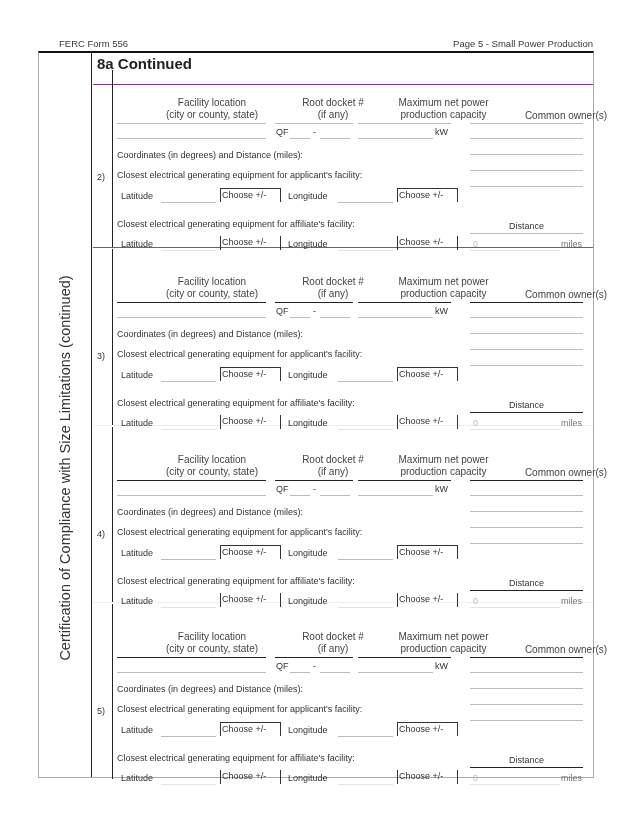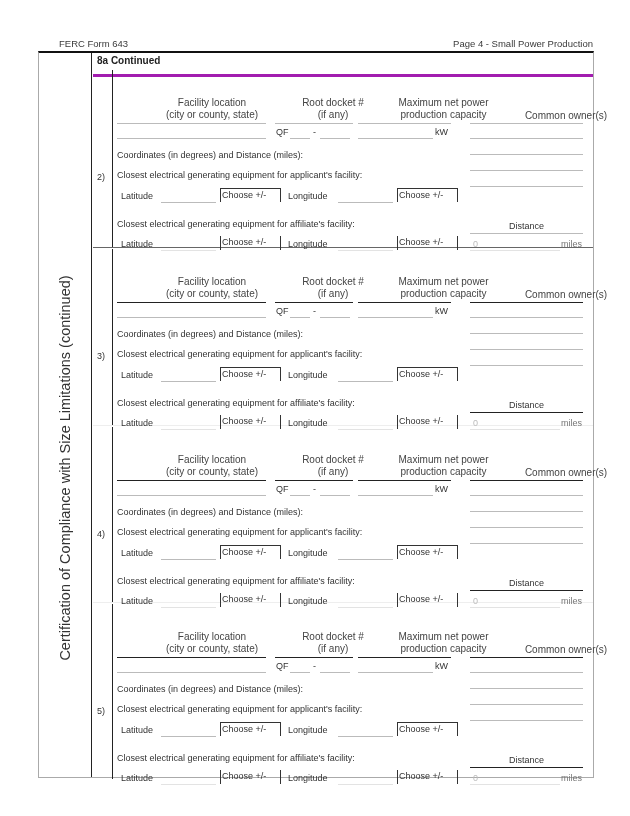--- a/index.html
+++ b/index.html
@@ -9,21 +9,21 @@
     .page-header { position: absolute; top: 38px; left: 59px; width: 534px; height: 14px; font-size: 9.5px; color: #3a3a3a; }
     .page-header .left { position: absolute; left: 0; top: 0; }
     .page-header .right { position: absolute; right: 0; top: 0; }
 
     .frame { position: absolute; left: 38px; top: 51px; width: 556px; height: 727px; border-top: 2px solid #111; border-left: 1px solid #aaa; border-right: 1px solid #aaa; border-bottom: 1px solid #aaa; }
 
     .sidebar { position: absolute; left: 0; top: 0; width: 53px; height: 100%; border-right: 1px solid #222; }
     .sidebar-title { position: absolute; left: 26px; top: 415px; transform: translate(-50%, -50%) rotate(-90deg); white-space: nowrap; font-size: 14.5px; color: #333; }
 
     .content { position: absolute; left: 54px; top: 0; right: 0; bottom: 0; }
-    .cont-header { height: 24px; border-bottom: 3px solid #a21caf; font-size: 10px; font-weight: bold; padding: 2px 0 0 4px; color: #222; }
+    .cont-header { height: 32px; border-bottom: 1px solid #a21caf; font-size: 15px; font-weight: bold; padding: 2px 0 0 4px; color: #222; }
 
     .section { position: absolute; left: 0; right: 0; }
     .section.s2 { top: 17px; height: 178px; border-bottom: 1px solid #666; }
     .section.s3 { top: 196px; height: 177px; border-bottom: 1px solid #eee; }
     .section.s4 { top: 374px; height: 176px; border-bottom: 1px solid #eee; }
     .section.s5 { top: 551px; height: 175px; }
 
     .num-col { position: absolute; left: 0; top: 0; width: 20px; height: 100%; border-right: 1px solid #222; }
     .num { position: absolute; left: 4px; font-size: 9px; color: #333; }
 
@@ -36,22 +36,22 @@
     .fld.light { border-top: 1px solid #e3e3e3; }
     .choose { position: absolute; height: 14px; width: 61px; border-left: 1px solid #333; border-top: 1px solid #333; border-right: 1px solid #333; font-size: 9px; color: #333; padding-left: 1px; line-height: 12px; }
     .choose.open { border-top: none; }
     .dist-val { color: #bbb; }
     .miles { color: #777; }
   </style>
 </head>
 <body>
 
 <div class="page-header">
-  <span class="left">FERC Form 643</span>
-  <span class="right">Page 4 - Small Power Production</span>
+  <span class="left">FERC Form 556</span>
+  <span class="right">Page 5 - Small Power Production</span>
 </div>
 
 <div class="frame">
   <div class="sidebar">
     <div class="sidebar-title">Certification of Compliance with Size Limitations (continued)</div>
   </div>
 
   <div class="content">
     <div class="cont-header">8a Continued</div>
     <div id="sections">

